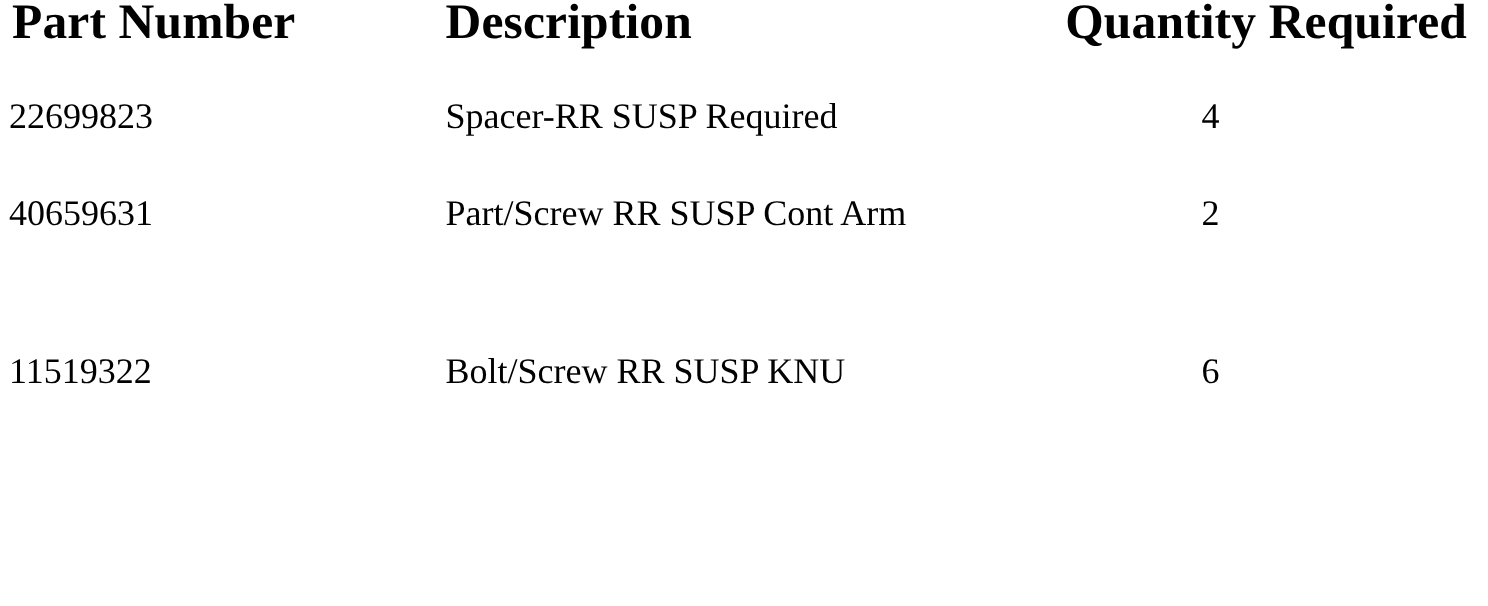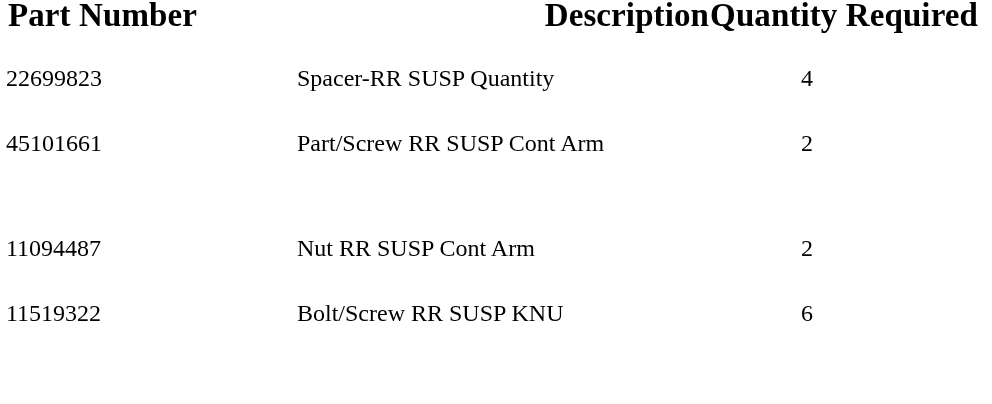--- a/index.html
+++ b/index.html
@@ -33,21 +33,21 @@
 
   
   thead th {
     font-weight: bold;
     font-size: 33px;
     line-height: 30px;
     height: 46px;
     letter-spacing: 0.1px;
   }
   th.h-part { text-align: left;  padding-left: 8px; }
-  th.h-desc { text-align: right;  padding-left: 8px; }
+  th.h-desc { text-align: left;  padding-left: 8px; }
   th.h-qty  { text-align: right; padding-right: 14px; margin-top: 13px; }
 
   
   tbody td {
     font-size: 24px;
     line-height: 39px;
     font-weight: normal;
   }
   td.c-part {
     text-align: left;
@@ -79,31 +79,26 @@
   <thead>
     <tr>
       <th class="h-part">Part Number</th>
       <th class="h-desc">Description</th>
       <th class="h-qty">Quantity Required</th>
     </tr>
   </thead>
   <tbody id="table-body">
       <tr>
         <td class="c-part">22699823</td>
-        <td class="c-desc">Spacer-RR SUSP Quantity</td>
+        <td class="c-desc">Spacer-RR SUSP Required</td>
         <td class="c-qty">4</td>
       </tr>
       <tr class="row-tall">
-        <td class="c-part">45101661</td>
+        <td class="c-part">40659631</td>
         <td class="c-desc">Part/Screw RR SUSP Cont Arm</td>
-        <td class="c-qty">2</td>
-      </tr>
-      <tr>
-        <td class="c-part">11094487</td>
-        <td class="c-desc">Nut RR SUSP Cont Arm</td>
         <td class="c-qty">2</td>
       </tr>
       <tr>
         <td class="c-part">11519322</td>
         <td class="c-desc">Bolt/Screw RR SUSP KNU</td>
         <td class="c-qty">6</td>
       </tr>
     </tbody>
 </table>
 

